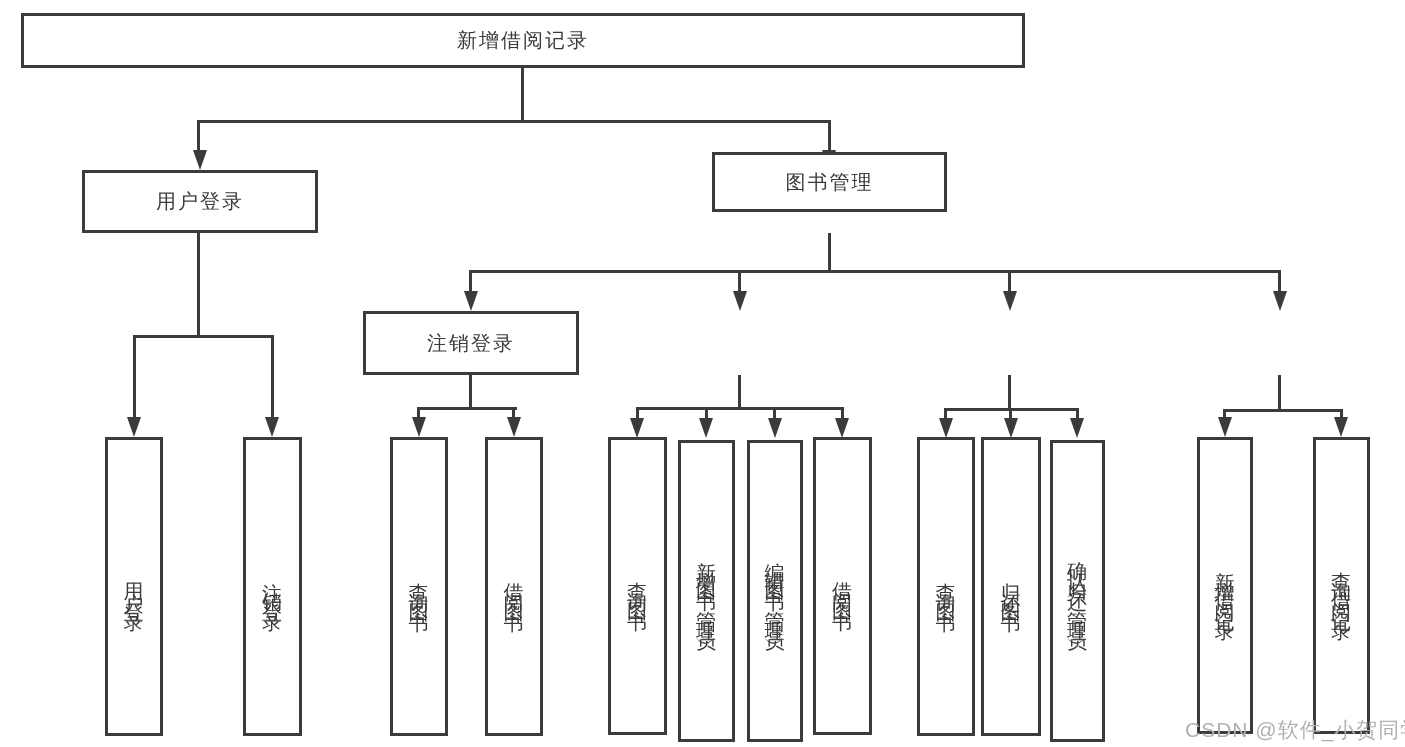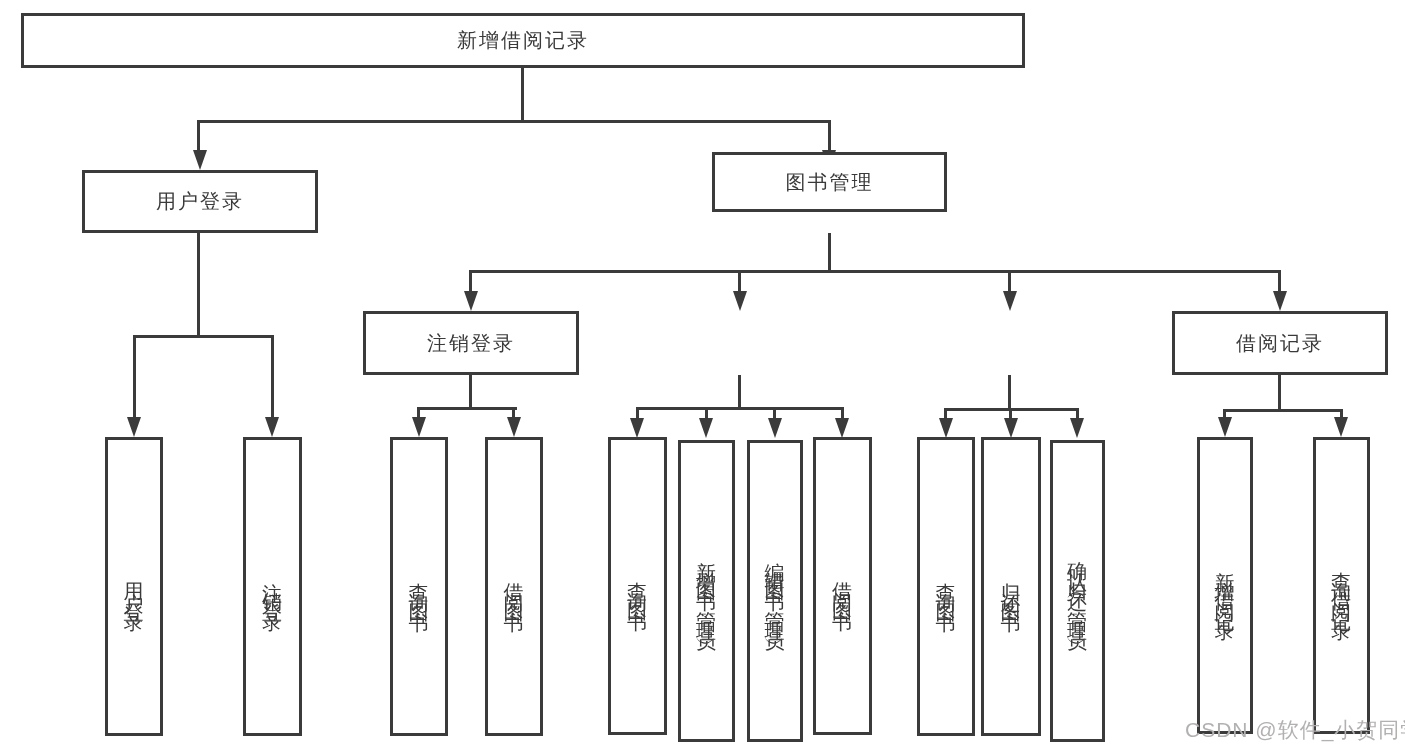--- a/index.html
+++ b/index.html
@@ -106,23 +106,20 @@
   <div class="box" style="left:82px;top:170px;width:236px;height:63px">
     <span>用户登录</span>
   </div>
   <div class="box" style="left:712px;top:152px;width:235px;height:60px">
     <span>图书管理</span>
   </div>
 
   <div class="box" style="left:363px;top:311px;width:216px;height:64px">
     <span>注销登录</span>
   </div>
-  <div class="box" style="left:1172px;top:311px;width:216px;height:64px">
-    <span>借阅记录</span>
-  </div>
 
   <div class="box" style="left:105px;top:437px;width:58px;height:299px">
     <span class="vtext">用户登录</span>
   </div>
   <div class="box" style="left:243px;top:437px;width:59px;height:299px">
     <span class="vtext">注销登录</span>
   </div>
 
   <div class="box" style="left:390px;top:437px;width:58px;height:299px">
     <span class="vtext">查询图书</span>

